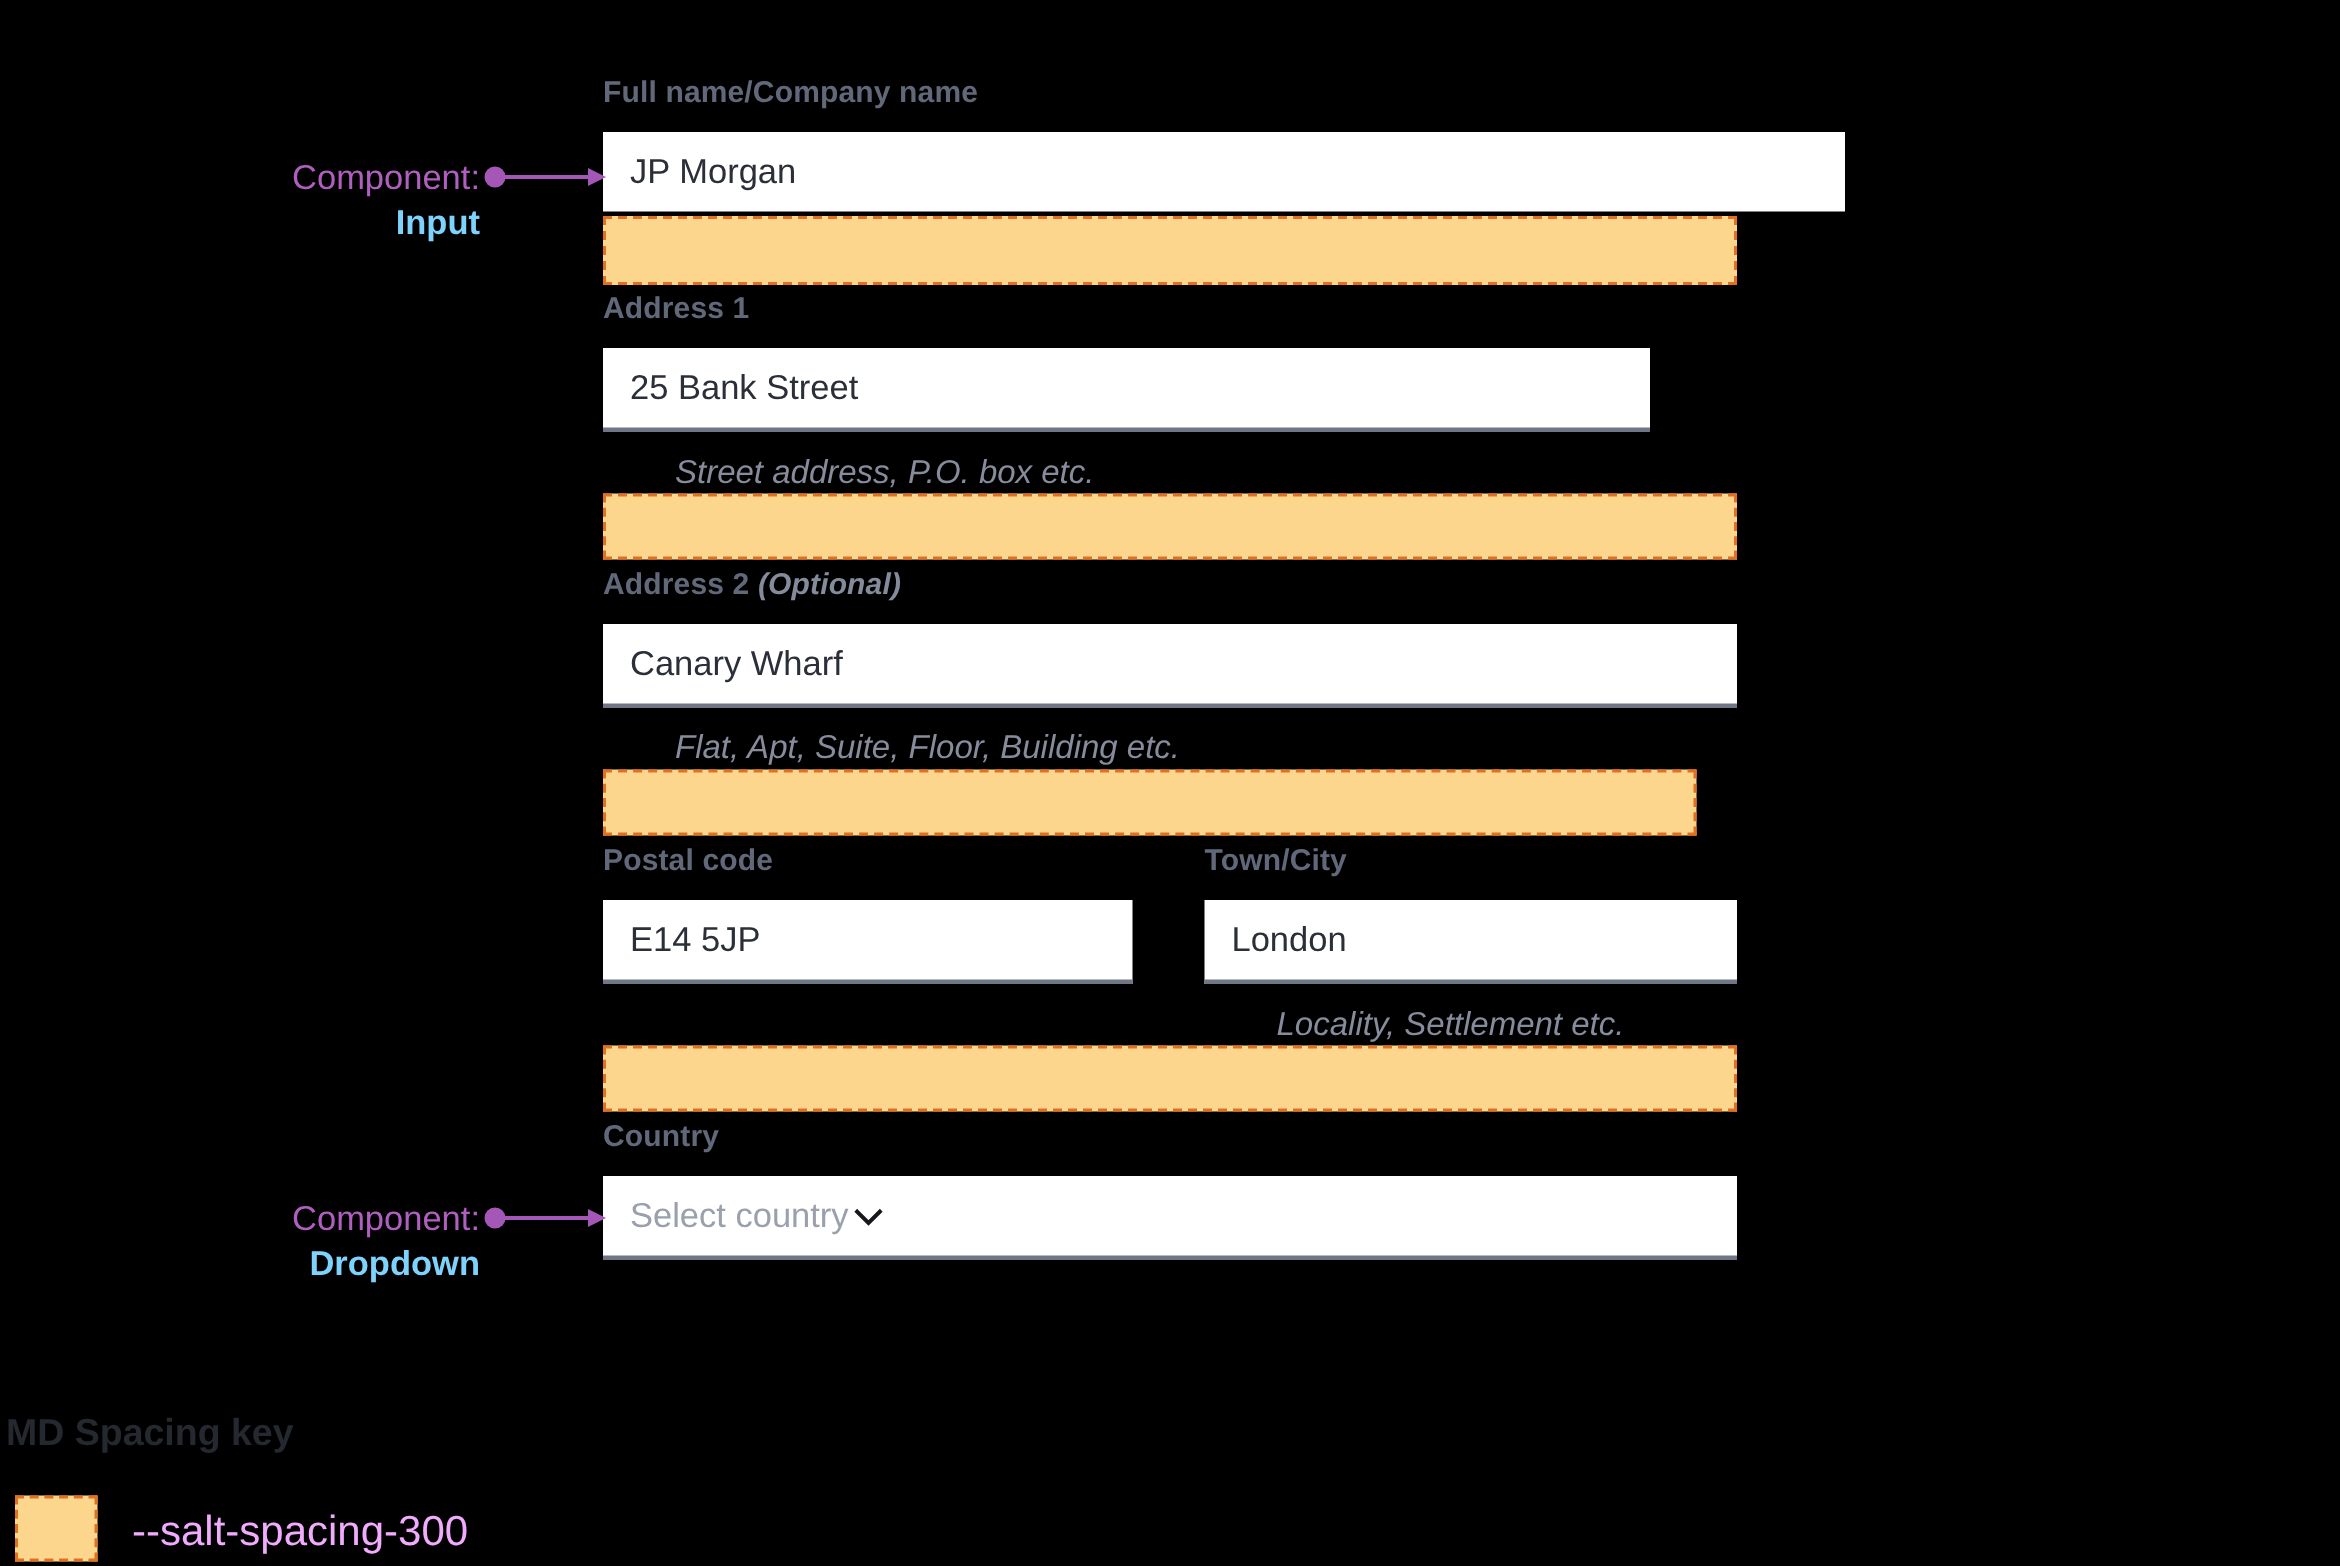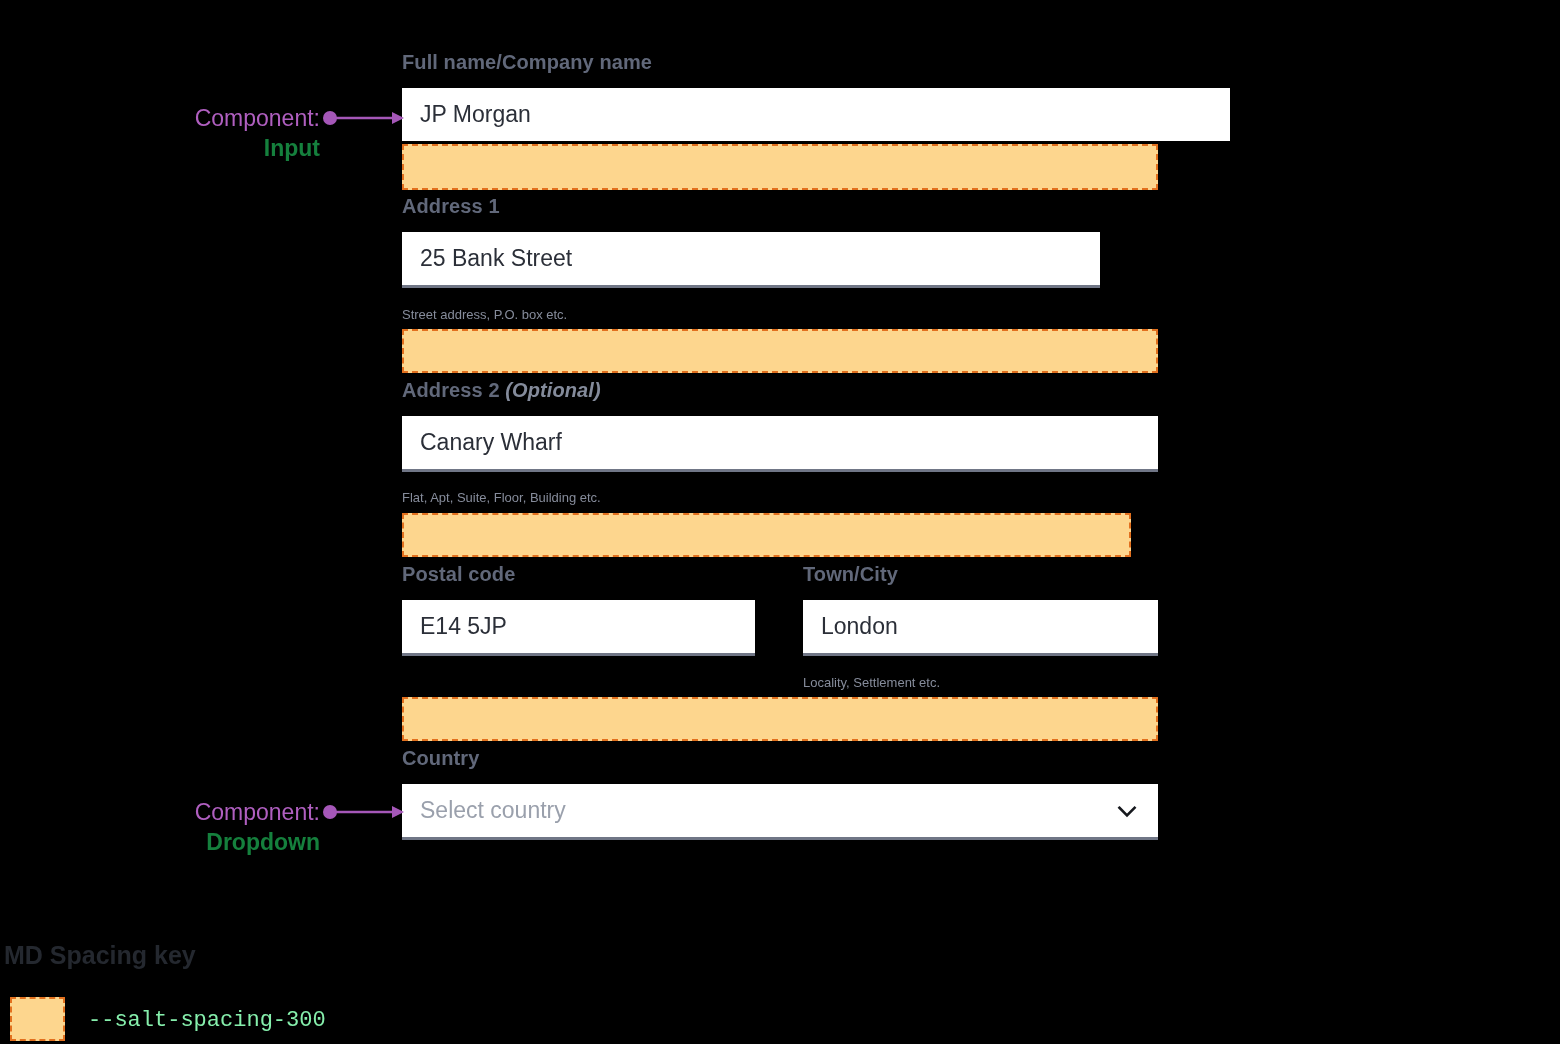--- a/index.html
+++ b/index.html
@@ -28,23 +28,25 @@
     white-space: nowrap;
   }
   .field-label .optional {
     font-weight: bold;
     font-style: italic;
     color: #848B9B;
   }
 
   .helper-text {
     color: #868C9B;
-    font-size: 13px;
+    font-size: 22px;
+    font-style: italic;
     line-height: 23px;
     white-space: nowrap;
+    margin-left: 48px;
   }
 
   .input {
     background: #FFFFFF;
     border: none;
     border-bottom: 3px solid #707686;
     box-sizing: border-box;
     height: 56px;
     display: flex;
     align-items: center;
@@ -55,21 +57,20 @@
   }
   .input.no-underline {
     border-bottom: none;
     height: 53px;
   }
   .input .placeholder {
     color: #9AA0AC;
   }
 
   .dropdown {
-    justify-content: space-between;
   }
   .chev {
     display: block;
     width: 26px;
     height: 26px;
     flex: 0 0 auto;
   }
 
   
   .spacer {
@@ -86,21 +87,21 @@
     position: absolute;
     text-align: right;
   }
   .annot-line1 {
     color: #B05FC0;
     font-size: 23px;
     line-height: 30px;
     white-space: nowrap;
   }
   .annot-line2 {
-    color: #15803d;
+    color: #7dd3fc;
     font-size: 23px;
     font-weight: bold;
     line-height: 30px;
     white-space: nowrap;
   }
   .arrow-svg { position: absolute; }
 
   
   .key-title {
     position: absolute;
@@ -111,25 +112,24 @@
     white-space: nowrap;
   }
   .key-swatch {
     position: absolute;
     background: #FDD68E;
     border: 2px dashed #E2701E;
     box-sizing: border-box;
   }
   .key-label {
     position: absolute;
-    color: #86efac;
-    font-size: 22px;
+    color: #f0abfc;
+    font-size: 28px;
     line-height: 26px;
     white-space: nowrap;
-    font-family: Liberation Mono, monospace;
   }
 </style>
 </head>
 <body>
 
 <div class="stage">
 
   <div class="abs field-label" style="left:402px; top:50px;">
     <span>Full name/Company name</span>
   </div>

